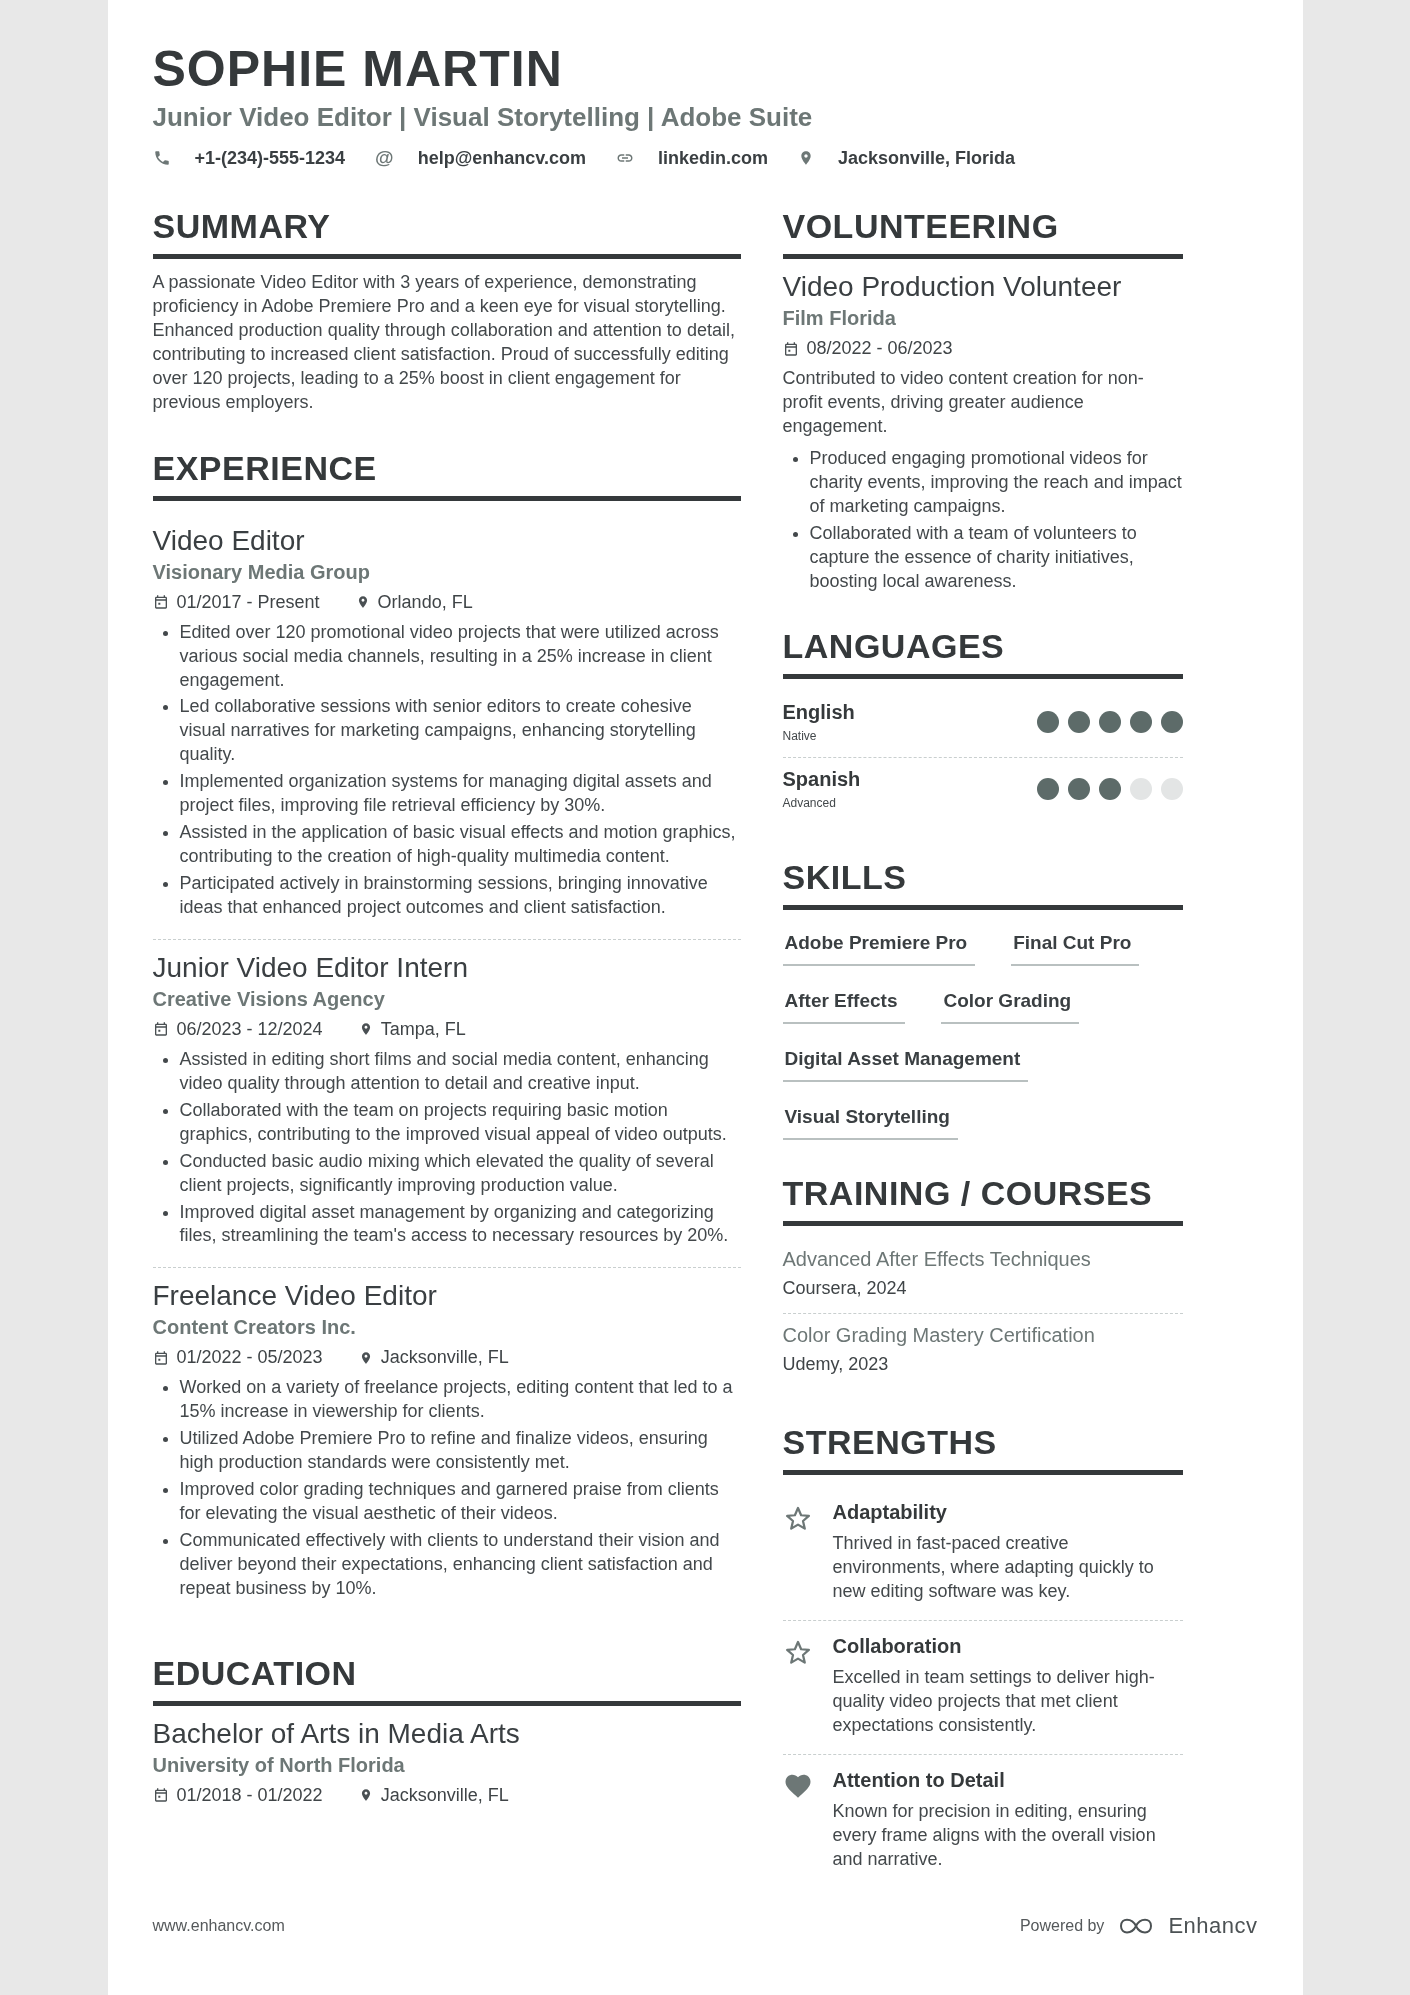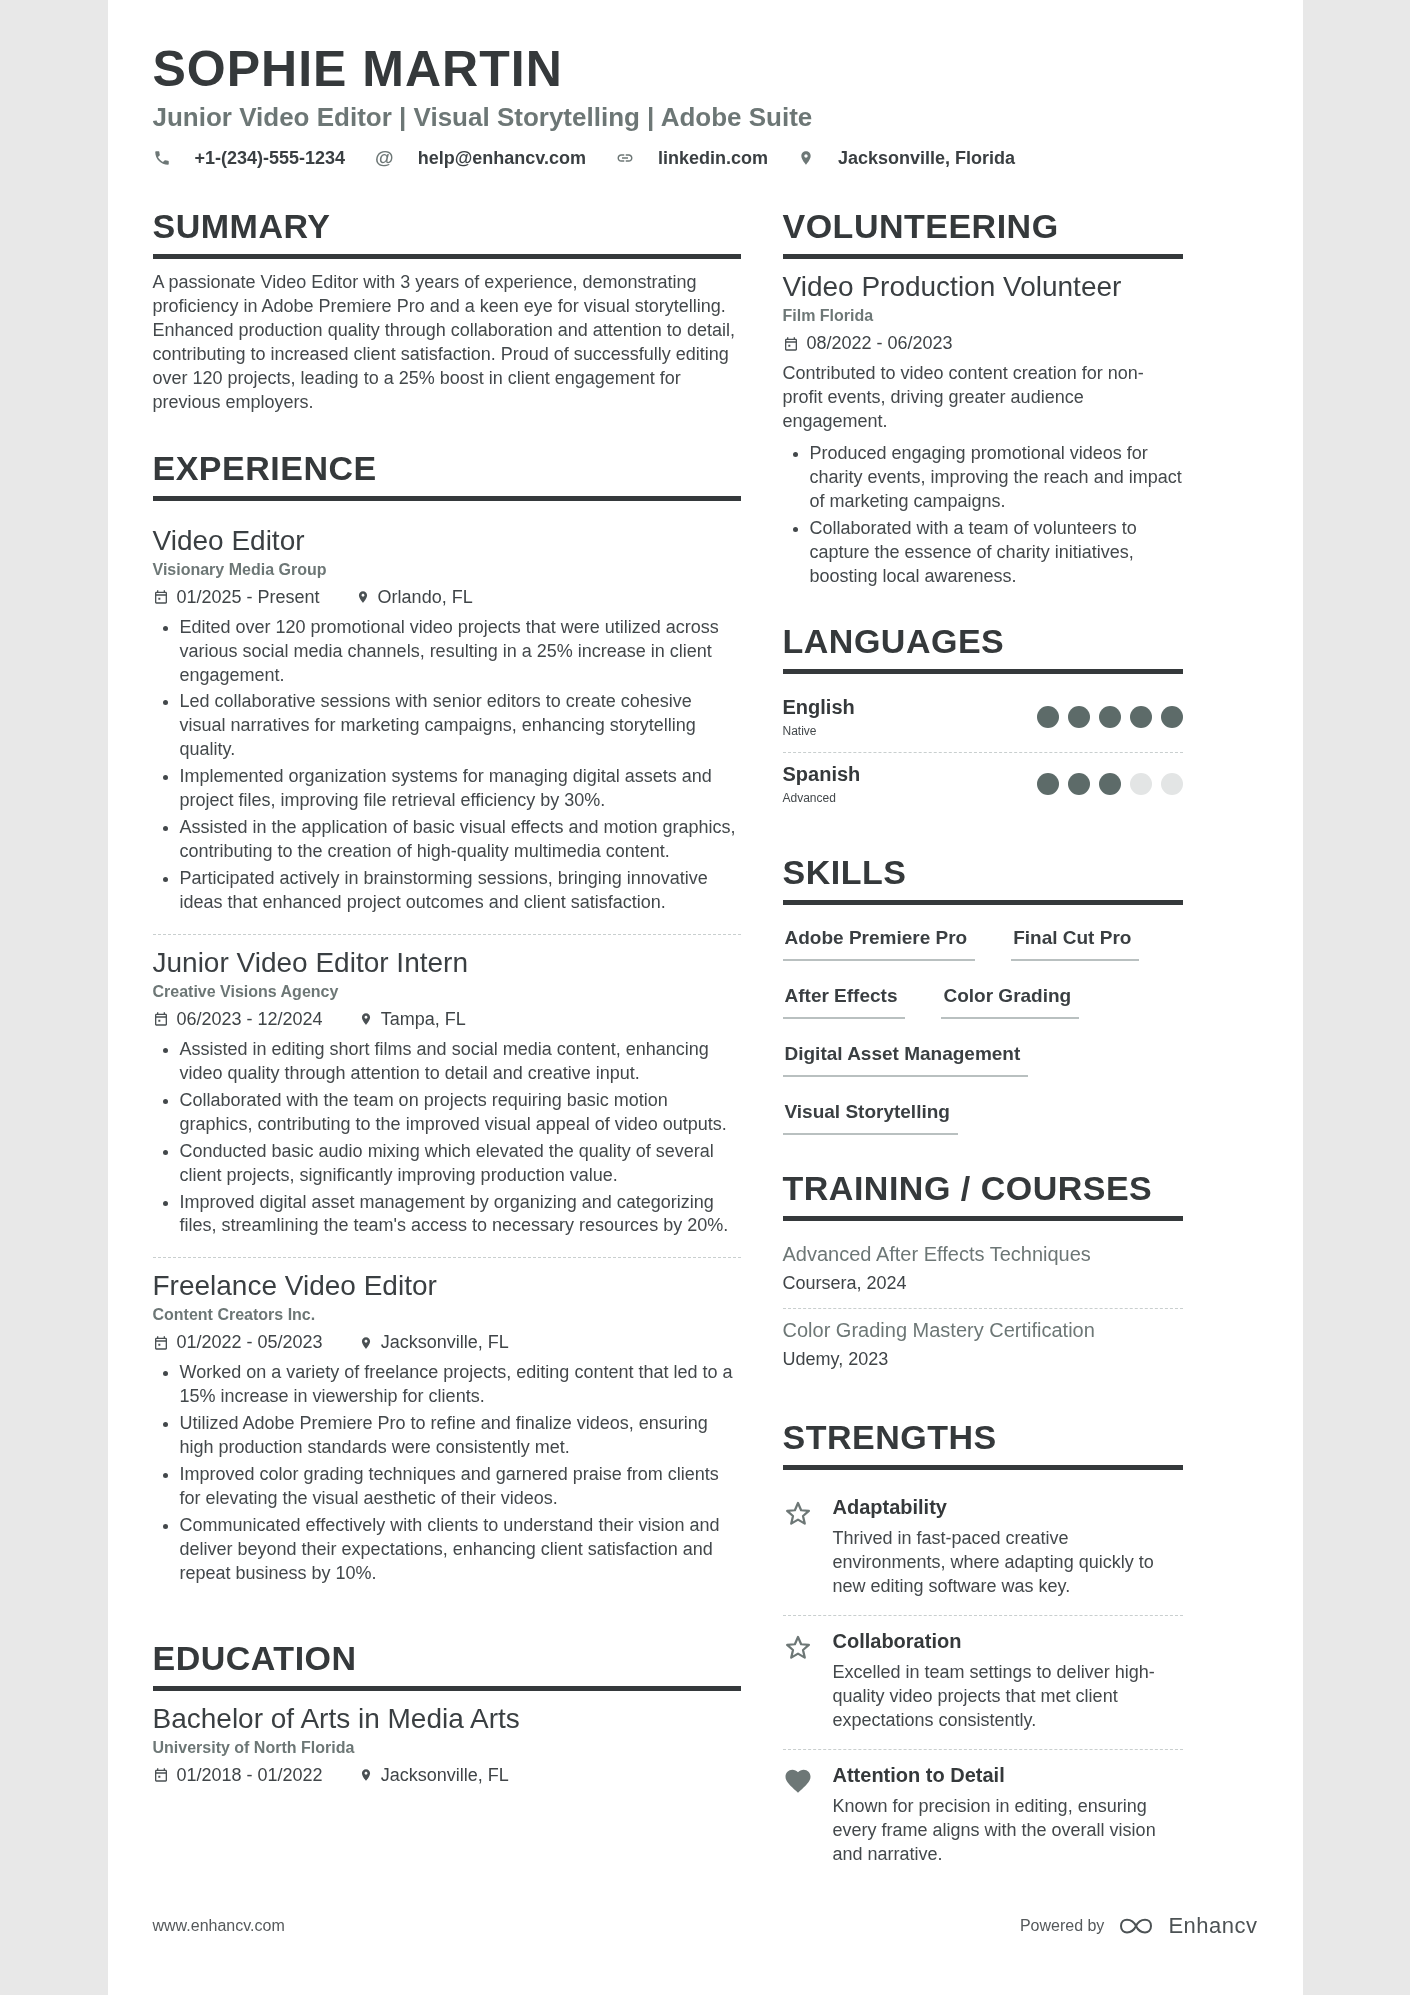--- a/index.html
+++ b/index.html
@@ -23,21 +23,21 @@
 
   h2.sec { font-size:34px; font-weight:700; color:#35393b; letter-spacing:0.5px;
            border-bottom:5px solid #35393b; padding:0 0 8px 0; margin:34px 0 12px 0; }
 
   p.body, li { font-size:18px; line-height:1.33; color:#43484b; }
 
   
   .job { padding:8px 0 16px 0; }
   .job:not(:last-child) { border-bottom:1px dashed #c9cfcf; }
   .job-title { font-size:28px; font-weight:400; color:#3a3f42; margin:4px 0 4px 0; }
-  .company { font-size:16px; font-weight:700; color:#6d7776; margin:2px 0 8px 0; }
+  .company { font-size:20px; font-weight:700; color:#6d7776; margin:2px 0 8px 0; }
   .meta { display:flex; align-items:center; gap:36px; font-size:18px; color:#3f4447; margin:0 0 8px 0; }
   .meta-item { display:flex; align-items:center; gap:8px; }
   .micon { color:#4a5053; display:inline-flex; }
   ul.bullets { margin:2px 0 0 0; padding-left:27px; }
   ul.bullets li { margin-bottom:3px; }
 
   
   .vol-desc { margin:6px 0 8px 0; }
 
   
@@ -131,21 +131,21 @@
         <div class="job">
           <h3 class="job-title">Video Editor</h3>
           <div class="company">Visionary Media Group</div>
           <div class="meta">
             <span class="meta-item">
               <span class="micon">
                 <svg width="16" height="16" viewBox="0 0 24 24" fill="currentColor">
                     <path d="M19 4h-1V2h-2v2H8V2H6v2H5c-1.1 0-2 .9-2 2v14c0 1.1.9 2 2 2h14c1.1 0 2-.9 2-2V6c0-1.1-.9-2-2-2zm0 16H5V10h14v10zM5 8V6h14v2H5zm3 5h3v3H8v-3z"></path>
                   </svg>
               </span>
-              <span>01/2025 - Present</span>
+              <span>01/2017 - Present</span>
             </span>
             <span class="meta-item">
               <span class="micon">
                 <svg width="14" height="16" viewBox="0 0 24 24" fill="currentColor">
                     <path d="M12 2C8.13 2 5 5.13 5 9c0 5.25 7 13 7 13s7-7.75 7-13c0-3.87-3.13-7-7-7zm0 9.5c-1.38 0-2.5-1.12-2.5-2.5s1.12-2.5 2.5-2.5 2.5 1.12 2.5 2.5-1.12 2.5-2.5 2.5z"></path>
                   </svg>
               </span>
               <span>Orlando, FL</span>
             </span>
           </div>

